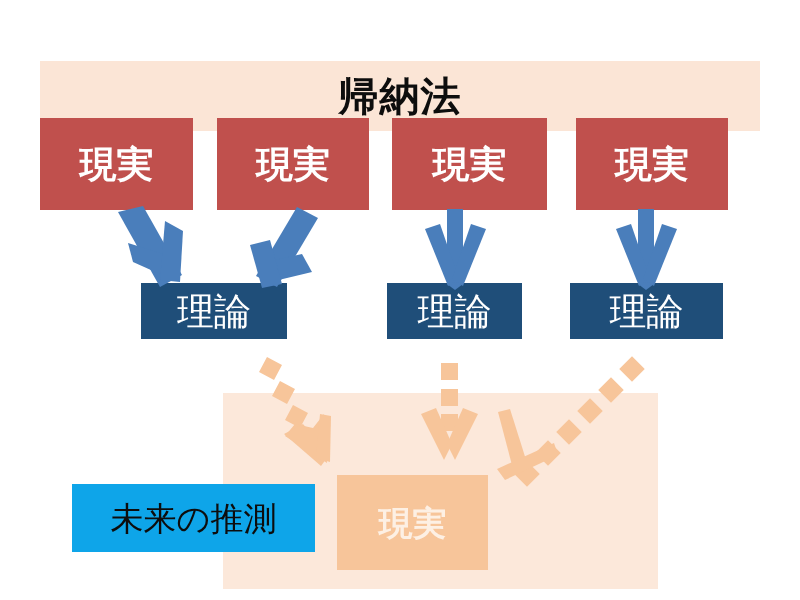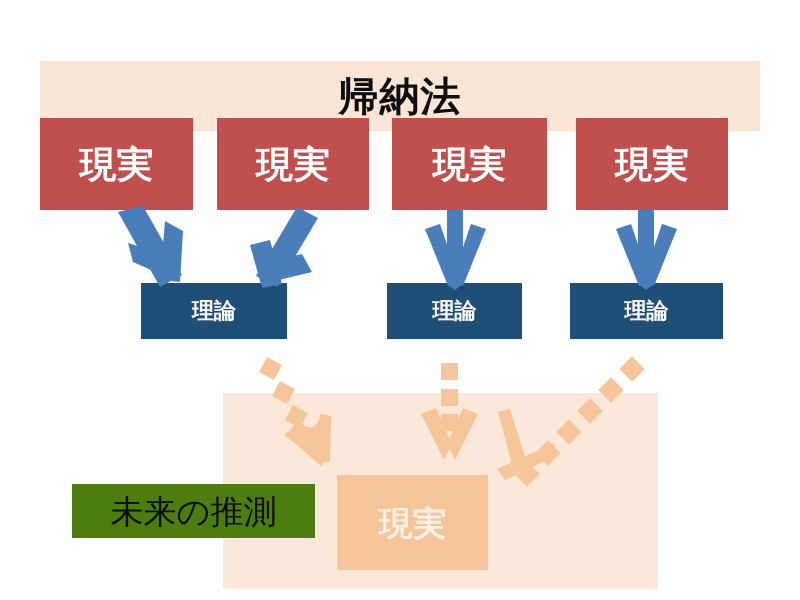--- a/index.html
+++ b/index.html
@@ -58,22 +58,22 @@
 
   
   .theory-box {
     height: 56px;
     background: #1f4e79;
     display: flex;
     align-items: center;
     justify-content: center;
   }
   .theory-box .label {
-    font-size: 22px;
-    font-weight: 700;
+    font-size: 37px;
+    font-weight: 400;
     color: #ffffff;
     line-height: 1;
   }
 
   
   #prediction-panel {
     left: 223px;
     top: 393px;
     width: 435px;
     height: 196px;
@@ -92,22 +92,22 @@
   #future-reality-box .label {
     font-size: 34px;
     font-weight: 700;
     color: #fdf0e4;
     line-height: 1;
   }
   #future-label {
     left: 72px;
     top: 484px;
     width: 243px;
-    height: 54px;
-    background: #4d7c0f;
+    height: 68px;
+    background: #0ea5e9;
     display: flex;
     align-items: center;
     justify-content: center;
   }
   #future-label .label {
     font-size: 33px;
     font-weight: 400;
     color: #0d0d0d;
     line-height: 1;
   }

